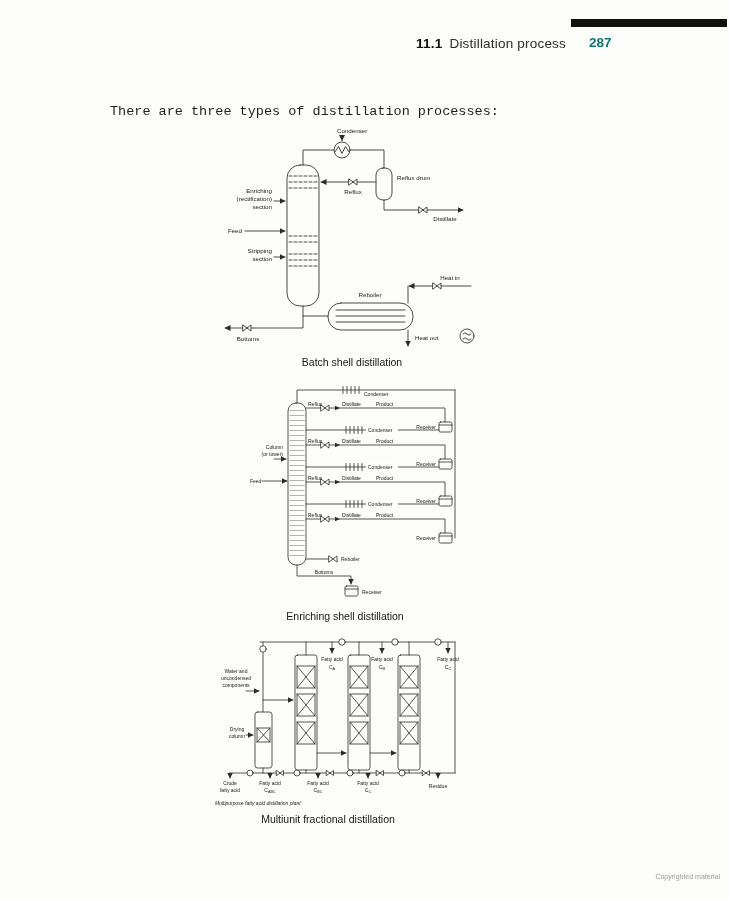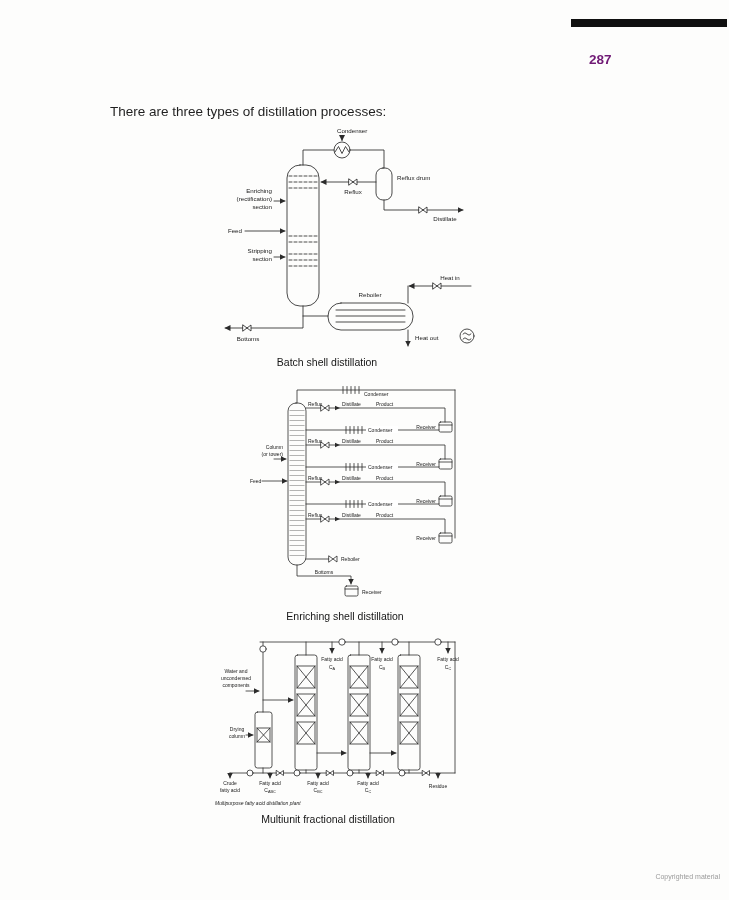--- a/index.html
+++ b/index.html
@@ -2,40 +2,43 @@
 <html><head>
 <meta charset="utf-8">
 <style>
   * { margin:0; padding:0; box-sizing:border-box; }
   html,body { width:729px; height:900px; }
   body { background:#efefed; font-family:"Liberation Sans", sans-serif; }
   .page { position:relative; width:729px; height:900px; background:#fdfdfc; overflow:hidden; }
   .top-bar { position:absolute; left:571px; top:19px; width:156px; height:8px; background:#101010; }
   .running-head { position:absolute; top:36px; left:0; width:566px; text-align:right; font-size:13.5px; color:#2d2d2d; letter-spacing:.2px; }
   .running-head .sec-num { font-weight:bold; color:#0f0f0f; margin-right:7px; }
-  .page-num { position:absolute; top:52px; left:589px; font-size:13.5px; font-weight:bold; color:#701a75; }
-  .intro { position:absolute; left:110px; top:104px; font-family:Liberation Sans, sans-serif; font-size:13.5px; color:#1f1f1f; }
+  .page-num { position:absolute; top:35px; left:589px; font-size:13.5px; font-weight:bold; color:#0f766e; }
+  .intro { position:absolute; left:110px; top:104px; font-family:Liberation Mono, monospace; font-size:13.5px; color:#1f1f1f; }
   svg.fig { position:absolute; }
   .fig1 { left:215px; top:120px; width:270px; height:235px; }
   .fig2 { left:245px; top:378px; width:235px; height:228px; }
   .fig3 { left:210px; top:628px; width:270px; height:182px; }
   .caption { position:absolute; width:190px; text-align:center; font-size:10.5px; color:#161616; }
-  .cap1 { left:232px; top:356px; }
+  .cap1 { left:257px; top:356px; }
   .cap2 { left:250px; top:610px; }
   .cap3 { left:233px; top:813px; }
   .copyright { position:absolute; top:873px; right:9px; font-size:7px; color:#9a9a9a; }
   text { font-family:"Liberation Sans", sans-serif; }
 </style>
 </head>
 <body>
 
 <div class="page">
 
   <div class="top-bar"></div>
 
+  <div class="running-head">
+    <span class="sec-num">11.1</span><span>Distillation process</span>
+  </div>
   <div class="page-num">287</div>
 
   <p class="intro">There are three types of distillation processes:</p>
 
   <svg class="fig fig1" viewBox="0 0 270 235">
     <defs>
       <marker id="ar1" markerWidth="6" markerHeight="6" refX="5.5" refY="3" orient="auto" markerUnits="userSpaceOnUse" viewBox="0 0 6 6">
         <path d="M0,0 L6,3 L0,6 Z" fill="#2b2b2b"></path>
       </marker>
     </defs>

